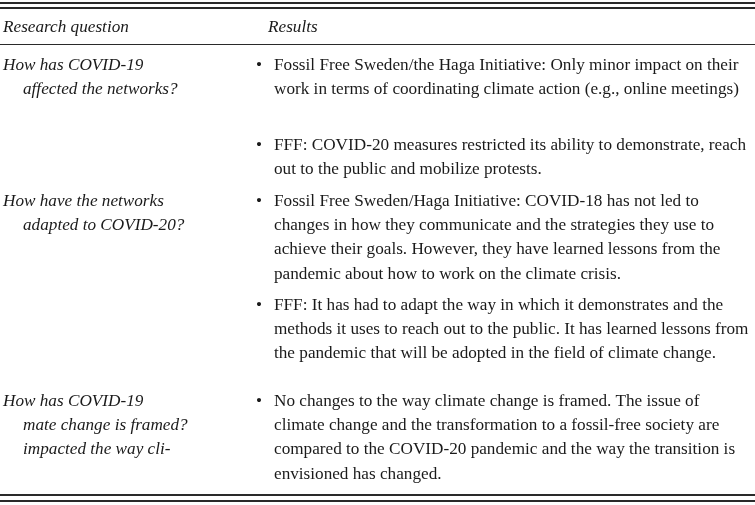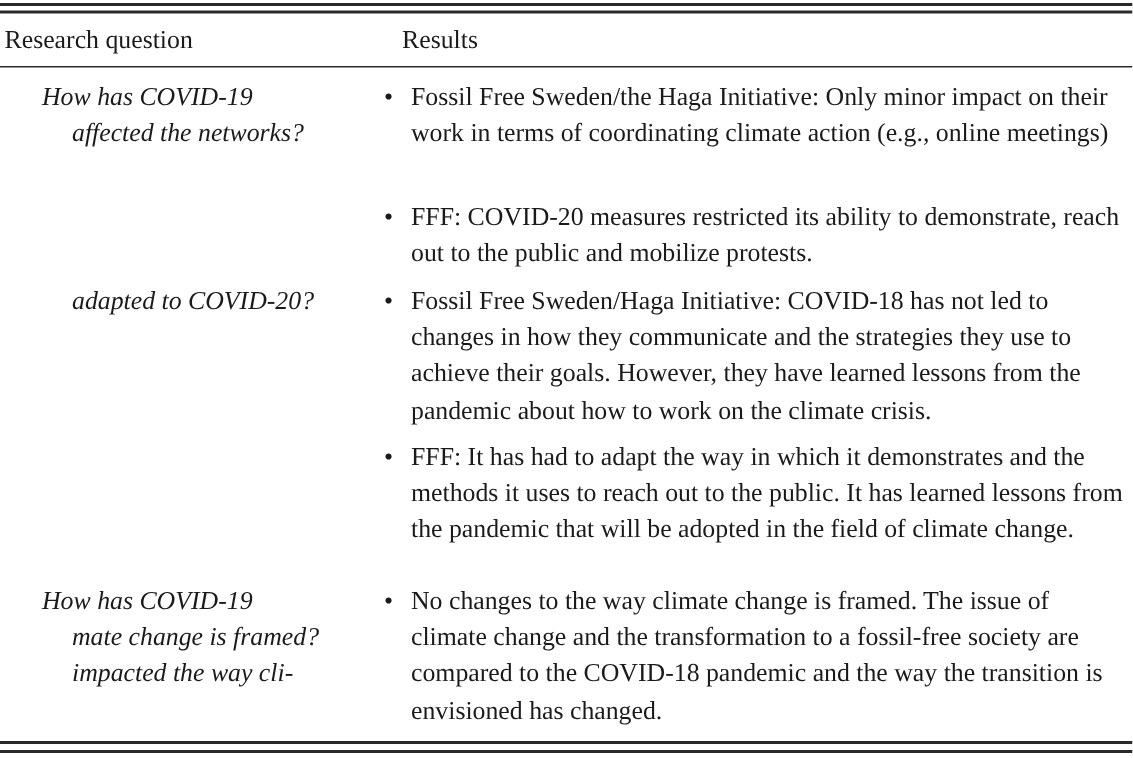--- a/index.html
+++ b/index.html
@@ -8,27 +8,27 @@
     font-family: "Liberation Serif", "DejaVu Serif", serif;
     color: #1a1a1a; font-size: 17.2px;
   }
   .rule { position: absolute; left: 0; width: 755px; background: #2a2a2a; }
   .r-top1 { top: 2px; height: 1.6px; }
   .r-top2 { top: 7px; height: 1.6px; }
   .r-head { top: 44px; height: 1.4px; }
   .r-bot1 { top: 494px; height: 1.6px; }
   .r-bot2 { top: 500px; height: 1.6px; }
 
-  .hdr { position: absolute; top: 16px; line-height: 22px; }
+  .hdr { position: absolute; top: 16px; line-height: 22px; font-style: italic; }
   .hdr-q { left: 3px; }
   .hdr-r { left: 268px; }
 
   .q {
     position: absolute; left: 3px; width: 230px;
-    font-style: italic; line-height: 24.2px; margin-left: 25px;
+    font-style: italic; line-height: 24.2px;
   }
   .q .l2 { padding-left: 20px; display: block; }
 
   .item { position: absolute; left: 256px; width: 496px; line-height: 24.2px; }
   .item .bullet { position: absolute; left: 0; top: 0; }
   .item .txt { display: block; padding-left: 18px; }
 </style>
 </head>
 <body>
 
@@ -47,36 +47,37 @@
   <div class="item" style="top:53px;">
     <span class="bullet">•</span>
     <span class="txt">Fossil Free Sweden/the Haga Initiative: Only minor impact on their work in terms of coordinating climate action (e.g., online meetings)</span>
   </div>
   <div class="item" style="top:133px;">
     <span class="bullet">•</span>
     <span class="txt">FFF: COVID-20 measures restricted its ability to demonstrate, reach out to the public and mobilize protests.</span>
   </div>
 
   <div class="q" style="top:189px;">
+    <span>How have the networks</span>
     <span class="l2">adapted to COVID-20?</span>
   </div>
   <div class="item" style="top:189px;">
     <span class="bullet">•</span>
     <span class="txt">Fossil Free Sweden/Haga Initiative: COVID-18 has not led to changes in how they communicate and the strategies they use to achieve their goals. However, they have learned lessons from the pandemic about how to work on the climate crisis.</span>
   </div>
   <div class="item" style="top:293px;">
     <span class="bullet">•</span>
     <span class="txt">FFF: It has had to adapt the way in which it demonstrates and the methods it uses to reach out to the public. It has learned lessons from the pandemic that will be adopted in the field of climate change.</span>
   </div>
 
   <div class="q" style="top:389px;">
     <span>How has COVID-19</span>
     <span class="l2">mate change is framed?</span>
     <span class="l2">impacted the way cli-</span>
   </div>
   <div class="item" style="top:389px;">
     <span class="bullet">•</span>
-    <span class="txt">No changes to the way climate change is framed. The issue of climate change and the transformation to a fossil-free society are compared to the COVID-18 pandemic and the way the transition is envisioned has changed.</span>
+    <span class="txt">No changes to the way climate change is framed. The issue of climate change and the transformation to a fossil-free society are compared to the COVID-20 pandemic and the way the transition is envisioned has changed.</span>
   </div>
 
   <div class="rule r-bot1"></div>
   <div class="rule r-bot2"></div>
 </div>
 
 </body></html>

